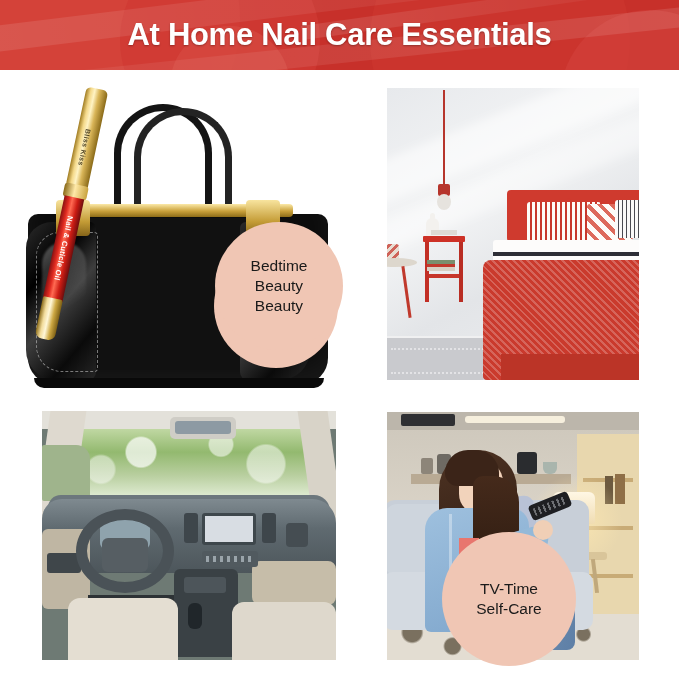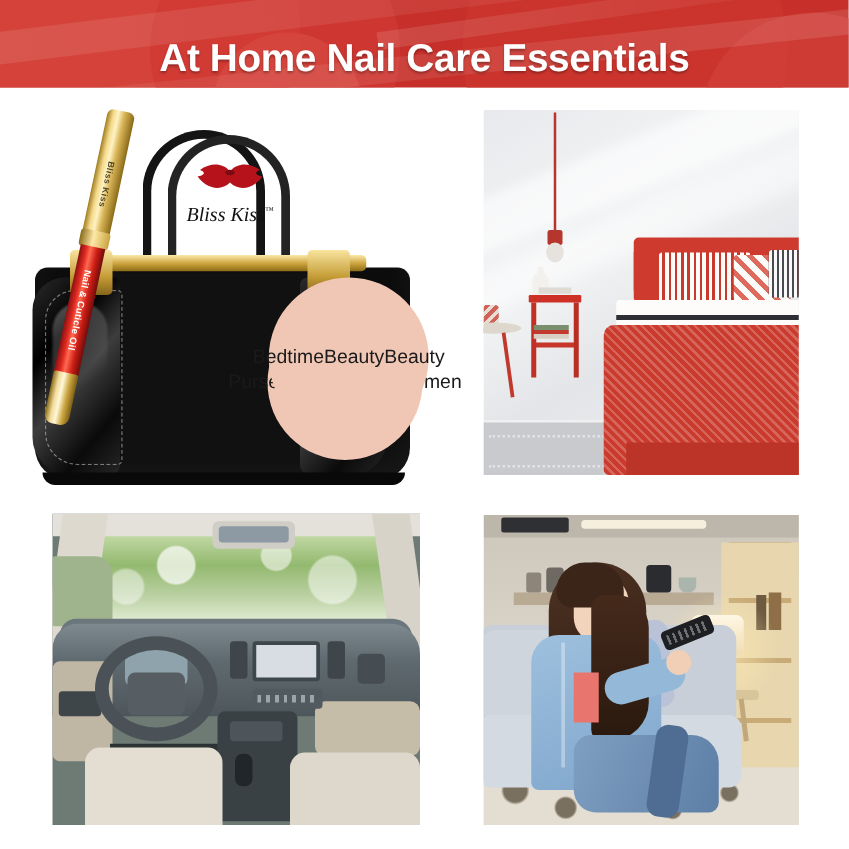--- a/index.html
+++ b/index.html
@@ -51,32 +51,31 @@
     position:absolute; left:300px; top:-6px; width:460px; height:14px;
     background:linear-gradient(90deg,rgba(255,255,255,.12),rgba(255,255,255,0));
     transform: rotate(-8deg);
   }
   .banner-title {
     position:absolute; left:0; top:0; width:679px; height:70px;
     display:flex; align-items:center; justify-content:center;
     color:#fff; font-size:31px; font-weight:bold; letter-spacing:-0.3px;
     text-shadow: 0 1px 2px rgba(0,0,0,.30);
     z-index: 5;
-    margin-top: 12px;
   }
 
   
   .panel { position:absolute; overflow:hidden; background:#fff; }
   .photo { position:absolute; overflow:hidden; }
 
   
   .badge {
     position:absolute; border-radius:50%;
     background:#f0c6b4;
-    display:flex; flex-direction:row;
+    display:flex; flex-direction:column;
     align-items:center; justify-content:center;
     color:#1a1a1a; text-align:center; line-height:1.30;
     z-index: 30;
   }
   .badge span { display:block; white-space:nowrap; }
 
   
   #p1 { left:0; top:72px; width:340px; height:330px; }
   .purse-wrap { position:absolute; left:8px; top:10px; width:330px; height:312px; }
   
@@ -346,27 +345,20 @@
     <div class="streak3"></div>
   </div>
   <div class="banner-title">At Home Nail Care Essentials</div>
 
   <div class="panel" id="p1">
     <div class="purse-wrap">
 
       <div class="bag-handle h1"></div>
       <div class="bag-handle h2"></div>
 
-      <div class="logo">
-        <svg class="lips" viewBox="0 0 56 26">
-          <path d="M28 7 C22 0, 12 0, 4 6 C10 8, 6 11, 2 11 C8 20, 20 24, 28 16 C36 24, 48 20, 54 11 C50 11, 46 8, 52 6 C44 0, 34 0, 28 7 Z" fill="#b5121b"></path>
-          <path d="M24 8 C25 5, 31 5, 32 8 C31 11, 25 11, 24 8 Z" fill="#7d0a10"></path>
-        </svg>
-        <div class="lbl"><span>Bliss Kiss</span><span class="tm">™</span></div>
-      </div>
 
       <div class="bag-body"></div>
       <div class="bag-suede"></div>
       <div class="bag-side l"></div>
       <div class="bag-side r"></div>
       <div class="bag-gloss"></div>
       <div class="bag-stitch"></div>
       <div class="bag-bar"></div>
       <div class="bag-clasp left"></div>
       <div class="bag-clasp right"></div>
@@ -496,14 +488,18 @@
       <div class="w-body"></div>
       <div class="w-inner"></div>
       <div class="w-legs"></div>
       <div class="w-shin"></div>
       <div class="w-arm"></div>
       <div class="w-hand"></div>
       <div class="w-remote"></div>
     </div>
   </div>
 
+  <div class="badge" id="b3">
+    <span>TV-Time</span>
+    <span>Self-Care</span>
+  </div>
 
 </div>
 
 </body></html>

